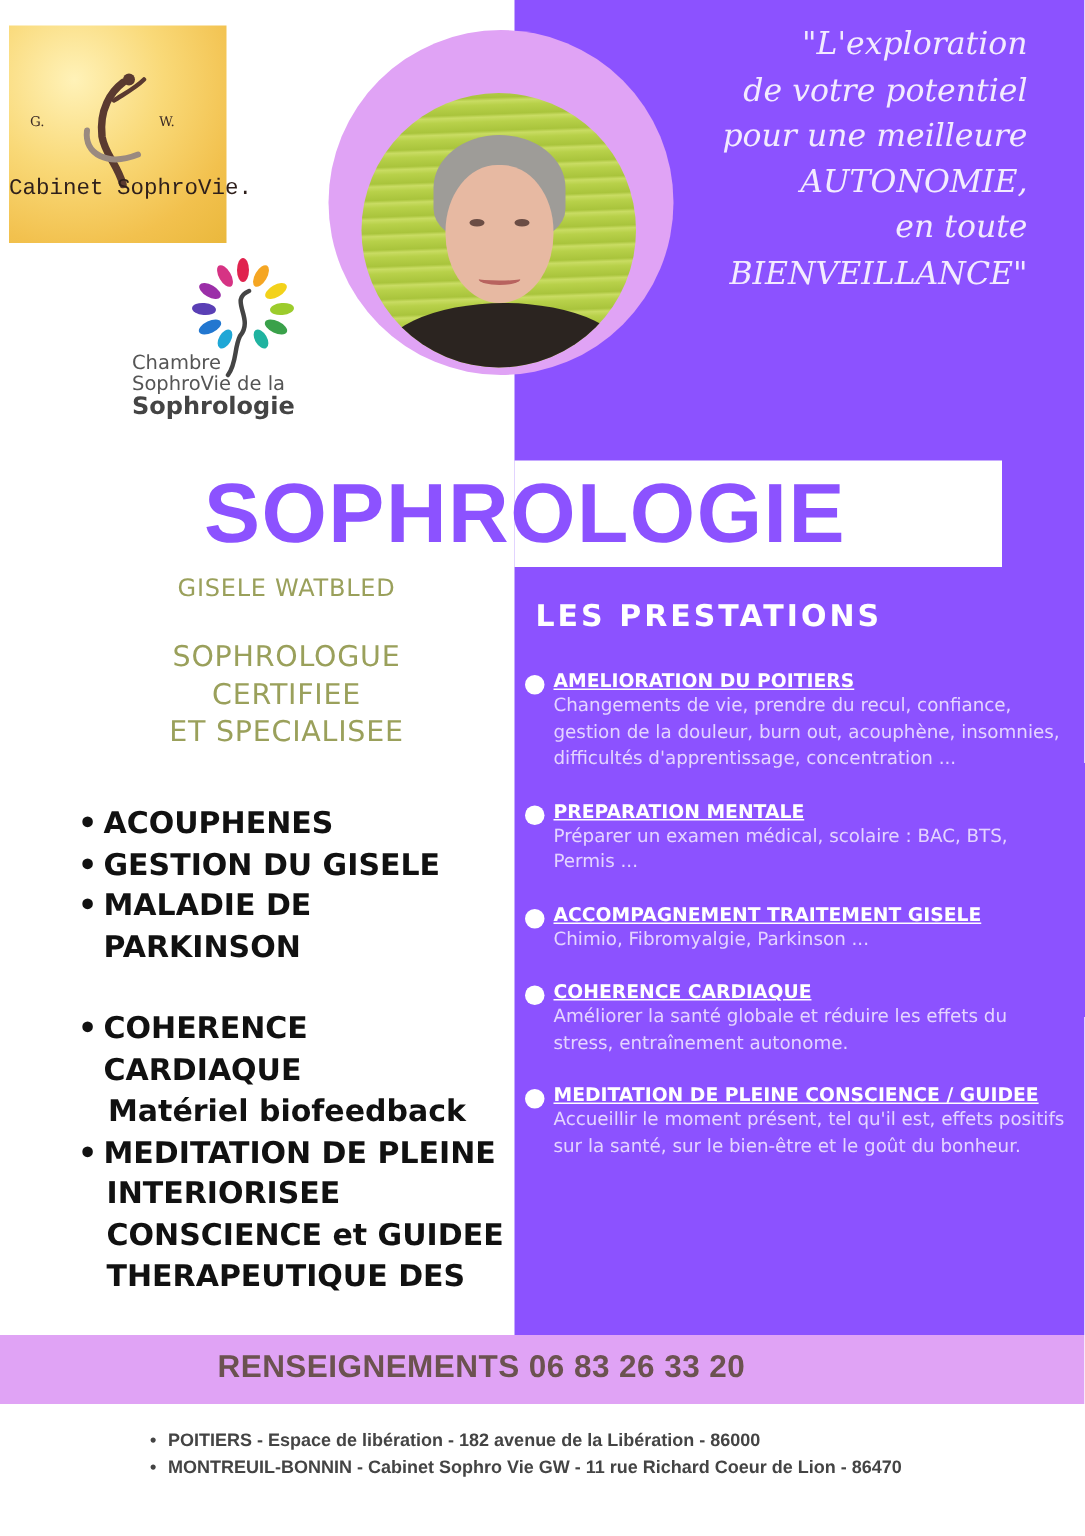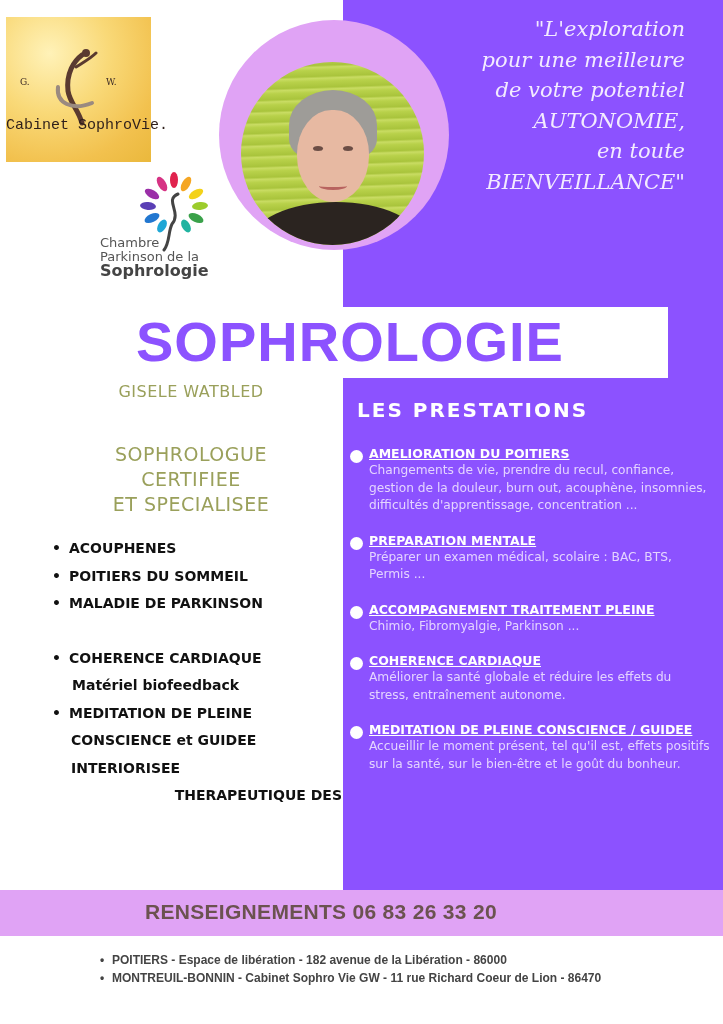--- a/index.html
+++ b/index.html
@@ -3,40 +3,40 @@
 <meta charset="utf-8">
 <style>
   * { margin:0; padding:0; box-sizing:border-box; }
   body { width:723px; height:1024px; background:#ffffff; position:relative; overflow:hidden; font-family:"DejaVu Sans", sans-serif; }
   .purple-panel { position:absolute; left:343px; top:0; width:380px; height:890px; background:#8c52ff; }
   .logo-cabinet { position:absolute; left:6px; top:17px; width:145px; height:145px;
     background: radial-gradient(circle at 30% 25%, #fff2b8 0%, #f9d978 40%, #f2c14e 75%, #eab83c 100%); }
   .logo-cabinet .figure { position:absolute; left:46px; top:30px; width:46px; height:80px; }
   .logo-cabinet .gw { position:absolute; top:60px; font-family:"DejaVu Serif", serif; font-size:9px; color:#3b2a25; }
   .logo-cabinet .name { position:absolute; left:0; right:0; top:100px; font-family:Liberation Mono, monospace; font-size:15px; color:#2e1f1b; white-space:nowrap; }
-  .logo-csds { position:absolute; left:96px; top:170px; width:125px; height:120px; }
+  .logo-csds { position:absolute; left:84px; top:170px; width:125px; height:120px; }
   .logo-csds .tree { position:absolute; left:38px; top:2px; width:78px; height:80px; }
   .logo-csds .t1 { position:absolute; left:4px; top:66px; font-family:"DejaVu Sans", sans-serif; font-size:13px; color:#555; line-height:1; }
   .logo-csds .t2 { position:absolute; left:4px; top:80px; font-family:"DejaVu Sans", sans-serif; font-size:13px; color:#555; line-height:1; white-space:nowrap; }
   .logo-csds .t3 { position:absolute; left:4px; top:93px; font-family:"DejaVu Sans", sans-serif; font-size:16px; font-weight:bold; color:#444; line-height:1; }
   .portrait-ring { position:absolute; left:219px; top:20px; width:230px; height:230px; border-radius:50%; background:#e0a3f5; }
   .portrait { position:absolute; left:241px; top:62px; width:183px; height:183px; border-radius:50%; overflow:hidden;
     background: repeating-linear-gradient(178deg, #b8d14a 0px, #a9c43c 6px, #c9dc63 8px, #b8d14a 11px); }
   .portrait .hair { position:absolute; left:48px; top:28px; width:88px; height:70px; border-radius:50% 50% 30% 30%; background:#9e9c98; }
   .portrait .face { position:absolute; left:56px; top:48px; width:72px; height:92px; border-radius:48% 48% 50% 50%; background:#e7b9a2; }
   .portrait .eye { position:absolute; width:10px; height:5px; border-radius:50%; background:#6b4d45; }
   .portrait .smile { position:absolute; left:78px; top:120px; width:28px; height:8px; border-bottom:3px solid #b8635f; border-radius:0 0 50% 50%; }
   .portrait .shirt { position:absolute; left:10px; top:140px; width:170px; height:80px; border-radius:50% 50% 0 0; background:#2b2420; }
   .quote { position:absolute; right:38px; top:14px; width:300px; text-align:right; font-family:"DejaVu Serif", serif; font-style:italic; font-size:21px; line-height:30.5px; color:#f3ebff; }
   .title-box { position:absolute; left:343px; top:307px; width:325px; height:71px; background:#ffffff; }
   .title { position:absolute; left:136px; top:310px; font-family:"Liberation Sans", sans-serif; font-weight:bold; font-size:56px; color:#8c52ff; letter-spacing:1px; line-height:64px; }
   .name-block { position:absolute; left:60px; top:378px; width:262px; text-align:center; color:#9aa05b; font-family:"DejaVu Sans", sans-serif; }
   .name-block .nm { font-size:16px; letter-spacing:0.5px; line-height:28px; }
-  .name-block .role { margin-top:36px; font-size:19px; line-height:25px; letter-spacing:0.5px; }
-  .specialties { position:absolute; left:52px; top:535px; width:290px; font-family:"DejaVu Sans", sans-serif; font-weight:bold; font-size:14px; color:#111; }
+  .name-block .role { margin-top:20px; font-size:19px; line-height:25px; letter-spacing:0.5px; }
+  .specialties { position:absolute; left:52px; top:535px; width:290px; font-family:"DejaVu Sans", sans-serif; font-weight:bold; font-size:20px; color:#111; }
   .specialties .item { position:relative; padding-left:17px; line-height:27.5px; }
   .specialties .item::before { content:"•"; position:absolute; left:0; top:0; }
   .specialties .gap { height:27px; }
   .specialties .indent { padding-left:20px; line-height:27.5px; }
   .prestations-title { position:absolute; left:357px; top:398px; font-family:"DejaVu Sans", sans-serif; font-weight:bold; font-size:20px; letter-spacing:2px; color:#ffffff; }
   .prest-list { position:absolute; left:350px; top:445px; width:360px; }
   .prest { position:relative; padding-left:19px; margin-bottom:17px; }
   .prest .dot { position:absolute; left:0; top:5px; width:13px; height:13px; border-radius:50%; background:#ffffff; }
   .prest .ph { font-family:"DejaVu Sans", sans-serif; font-weight:bold; font-size:12.5px; color:#ffffff; text-decoration:underline; line-height:17px; }
   .prest .pd { font-family:"DejaVu Sans", sans-serif; font-size:12.2px; color:#e4d4ff; line-height:17.5px; }
@@ -72,83 +72,83 @@
     <ellipse cx="62" cy="46" rx="4" ry="8" fill="#3aa14a" transform="rotate(115 62 46)"></ellipse>
     <ellipse cx="28" cy="12" rx="4" ry="8" fill="#d63384" transform="rotate(-30 28 12)"></ellipse>
     <ellipse cx="18" cy="22" rx="4" ry="8" fill="#9b2fa8" transform="rotate(-60 18 22)"></ellipse>
     <ellipse cx="14" cy="34" rx="4" ry="8" fill="#5a3fb5" transform="rotate(-85 14 34)"></ellipse>
     <ellipse cx="18" cy="46" rx="4" ry="8" fill="#2277d0" transform="rotate(-115 18 46)"></ellipse>
     <ellipse cx="28" cy="54" rx="4" ry="7" fill="#1fa7d6" transform="rotate(-150 28 54)"></ellipse>
     <ellipse cx="52" cy="54" rx="4" ry="7" fill="#20b3a0" transform="rotate(150 52 54)"></ellipse>
     <path d="M44 22 C30 28 48 40 38 52 C34 60 36 70 30 78" stroke="#444" stroke-width="3" fill="none" stroke-linecap="round"></path>
   </svg>
   <div class="t1">Chambre</div>
-  <div class="t2">Parkinson de la</div>
+  <div class="t2">SophroVie de la</div>
   <div class="t3">Sophrologie</div>
 </div>
 
 <div class="portrait-ring"></div>
 <div class="portrait" title="Portrait of Gisele Watbled">
   <div class="hair"></div>
   <div class="shirt"></div>
   <div class="face"></div>
   <div class="eye" style="left:72px; top:84px;"></div>
   <div class="eye" style="left:102px; top:84px;"></div>
   <div class="smile"></div>
 </div>
 
 <div class="quote">
   <div>"L'exploration</div>
+  <div>de votre potentiel</div>
   <div>pour une meilleure</div>
-  <div>de votre potentiel</div>
   <div>AUTONOMIE,</div>
   <div>en toute</div>
   <div>BIENVEILLANCE"</div>
 </div>
 
 <div class="title-box"></div>
 <div class="title">SOPHROLOGIE</div>
 
 <div class="name-block">
   <div class="nm">GISELE WATBLED</div>
   <div class="role">
     <div>SOPHROLOGUE</div>
     <div>CERTIFIEE</div>
     <div>ET SPECIALISEE</div>
   </div>
 </div>
 
 <div class="specialties">
   <div class="item">ACOUPHENES</div>
-  <div class="item">POITIERS DU SOMMEIL</div>
+  <div class="item">GESTION DU GISELE</div>
   <div class="item">MALADIE DE PARKINSON</div>
   <div class="gap"></div>
   <div class="item">COHERENCE CARDIAQUE</div>
   <div class="indent">Matériel biofeedback</div>
   <div class="item">MEDITATION DE PLEINE</div>
+  <div class="indent" style="padding-left:19px;">INTERIORISEE</div>
   <div class="indent" style="padding-left:19px;">CONSCIENCE et GUIDEE</div>
-  <div class="indent" style="padding-left:19px;">INTERIORISEE</div>
-  <div class="indent" style="padding-left:19px;text-align:right;">THERAPEUTIQUE DES</div>
+  <div class="indent" style="padding-left:19px;">THERAPEUTIQUE DES</div>
 </div>
 
 <div class="prestations-title">LES PRESTATIONS</div>
 <div class="prest-list">
   <div class="prest">
     <span class="dot"></span>
     <div class="ph">AMELIORATION DU POITIERS</div>
     <div class="pd">Changements de vie, prendre du recul, confiance, gestion de la douleur, burn out, acouphène, insomnies, difficultés d'apprentissage, concentration ...</div>
   </div>
   <div class="prest">
     <span class="dot"></span>
     <div class="ph">PREPARATION MENTALE</div>
     <div class="pd">Préparer un examen médical, scolaire : BAC, BTS, Permis ...</div>
   </div>
   <div class="prest">
     <span class="dot"></span>
-    <div class="ph">ACCOMPAGNEMENT TRAITEMENT PLEINE</div>
+    <div class="ph">ACCOMPAGNEMENT TRAITEMENT GISELE</div>
     <div class="pd">Chimio, Fibromyalgie, Parkinson ...</div>
   </div>
   <div class="prest">
     <span class="dot"></span>
     <div class="ph">COHERENCE CARDIAQUE</div>
     <div class="pd">Améliorer la santé globale et réduire les effets du stress, entraînement autonome.</div>
   </div>
   <div class="prest">
     <span class="dot"></span>
     <div class="ph">MEDITATION DE PLEINE CONSCIENCE / GUIDEE</div>

